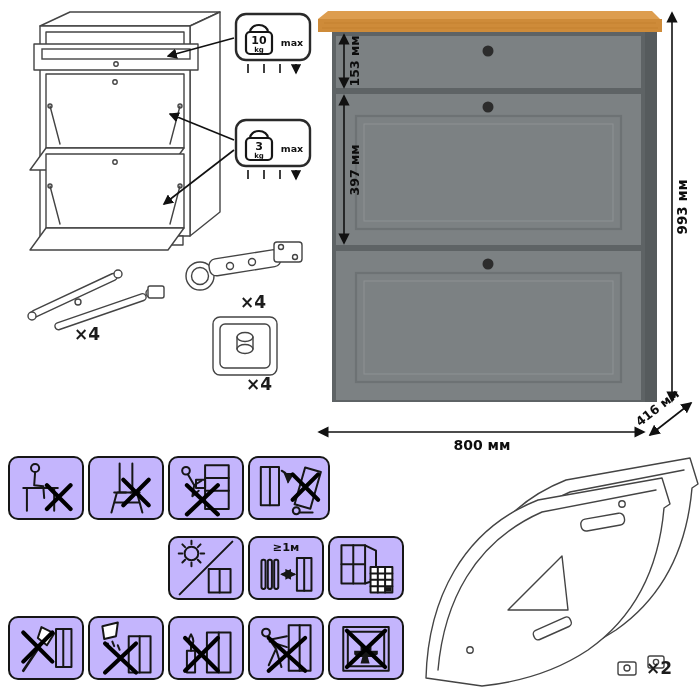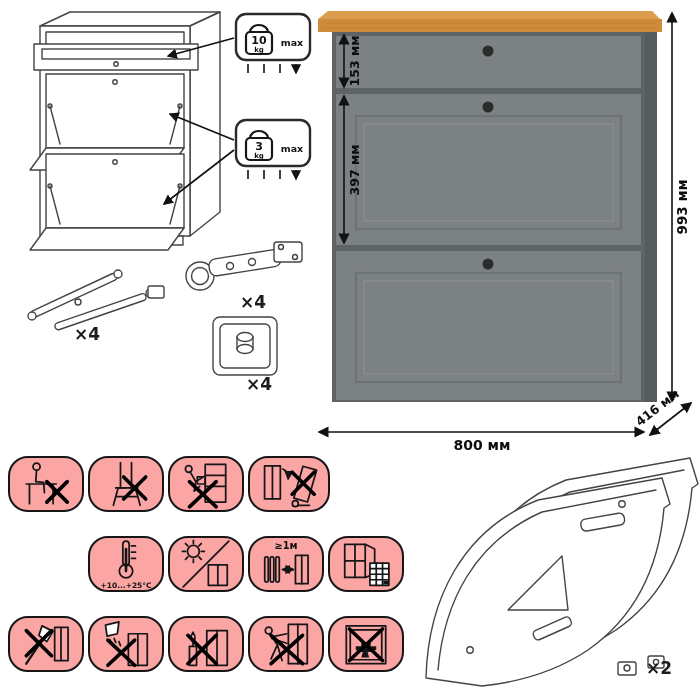--- a/index.html
+++ b/index.html
@@ -1,20 +1,20 @@
 <!DOCTYPE html>
 <html><head>
 <meta charset="utf-8">
 <style>
   *{margin:0;padding:0;box-sizing:border-box}
   html,body{width:700px;height:700px;background:#fff;font-family:"DejaVu Sans",sans-serif}
   .canvas{position:relative;width:700px;height:700px;background:#fff;overflow:hidden}
   svg.abs{position:absolute;overflow:visible}
   .count-label{position:absolute;font-weight:bold;font-size:17px;color:#1c1c1c}
-  .tile{position:absolute;width:76px;height:56px;border:2.5px solid #161616;border-radius:20px;background:#fca5a5}
+  .tile{position:absolute;width:76px;height:64px;border:2.5px solid #161616;border-radius:10px;background:#c4b5fd}
   .tile svg{display:block;width:100%;height:100%}
   .ln{stroke:#444;stroke-width:1.4;fill:#fff;stroke-linejoin:round}
   .lnf{stroke:#444;stroke-width:1.4;fill:none;stroke-linecap:round}
   .pic{stroke:#161616;stroke-width:2.2;fill:none;stroke-linecap:round;stroke-linejoin:round}
   .xx{stroke:#000;stroke-width:4.6;fill:none;stroke-linecap:round}
   .dim{stroke:#111;stroke-width:1.6;fill:none}
   .dimtxt{fill:#0d0d0d;font-weight:bold}
   .c-base{fill:#5e6365}.c-body{fill:#7c8183}.c-side{fill:#565b5d}
   .c-frame{stroke:#6d7274;stroke-width:2.2;fill:none}
   .c-frame2{stroke:#8d9294;stroke-width:1;fill:none}
@@ -213,31 +213,20 @@
           </g>
       <circle cx="44" cy="58" r="3.8"></circle>
           <path d="M48,60 H62"></path>
         </g>
       <g class="xx">
           <path d="M40,18 L68,46 M68,18 L40,46"></path>
         </g>
     </svg>
   </div>
 
-  <div class="tile" style="left:88px;top:536px">
-    <svg viewBox="0 0 66 66">
-        <g class="pic">
-      <rect x="29" y="4" width="8" height="31" rx="4"></rect>
-      <circle cx="33" cy="42" r="8.5"></circle>
-          <path d="M33,14 V42" stroke-width="3.4"></path>
-      <path d="M40,10 H45 M40,18 H45 M40,26 H45"></path>
-        </g>
-      <text x="33" y="63" font-size="9.5" font-weight="bold" fill="#111" text-anchor="middle">+10...+25°С</text>
-    </svg>
-  </div>
   <div class="tile" style="left:168px;top:536px">
     <svg viewBox="0 0 66 66">
         <g class="pic">
       <path d="M4,62 L62,4"></path>
       <circle cx="17" cy="17" r="7.5"></circle>
       <path d="M17,3 V7 M17,27 V31 M3,17 H7 M27,17 H31 M7,7 L10,10 M24,24 L27,27 M27,7 L24,10 M7,27 L10,24"></path>
       <rect x="36" y="34" width="24" height="26"></rect>
           <path d="M48,34 V60"></path>
         </g>
     </svg>

